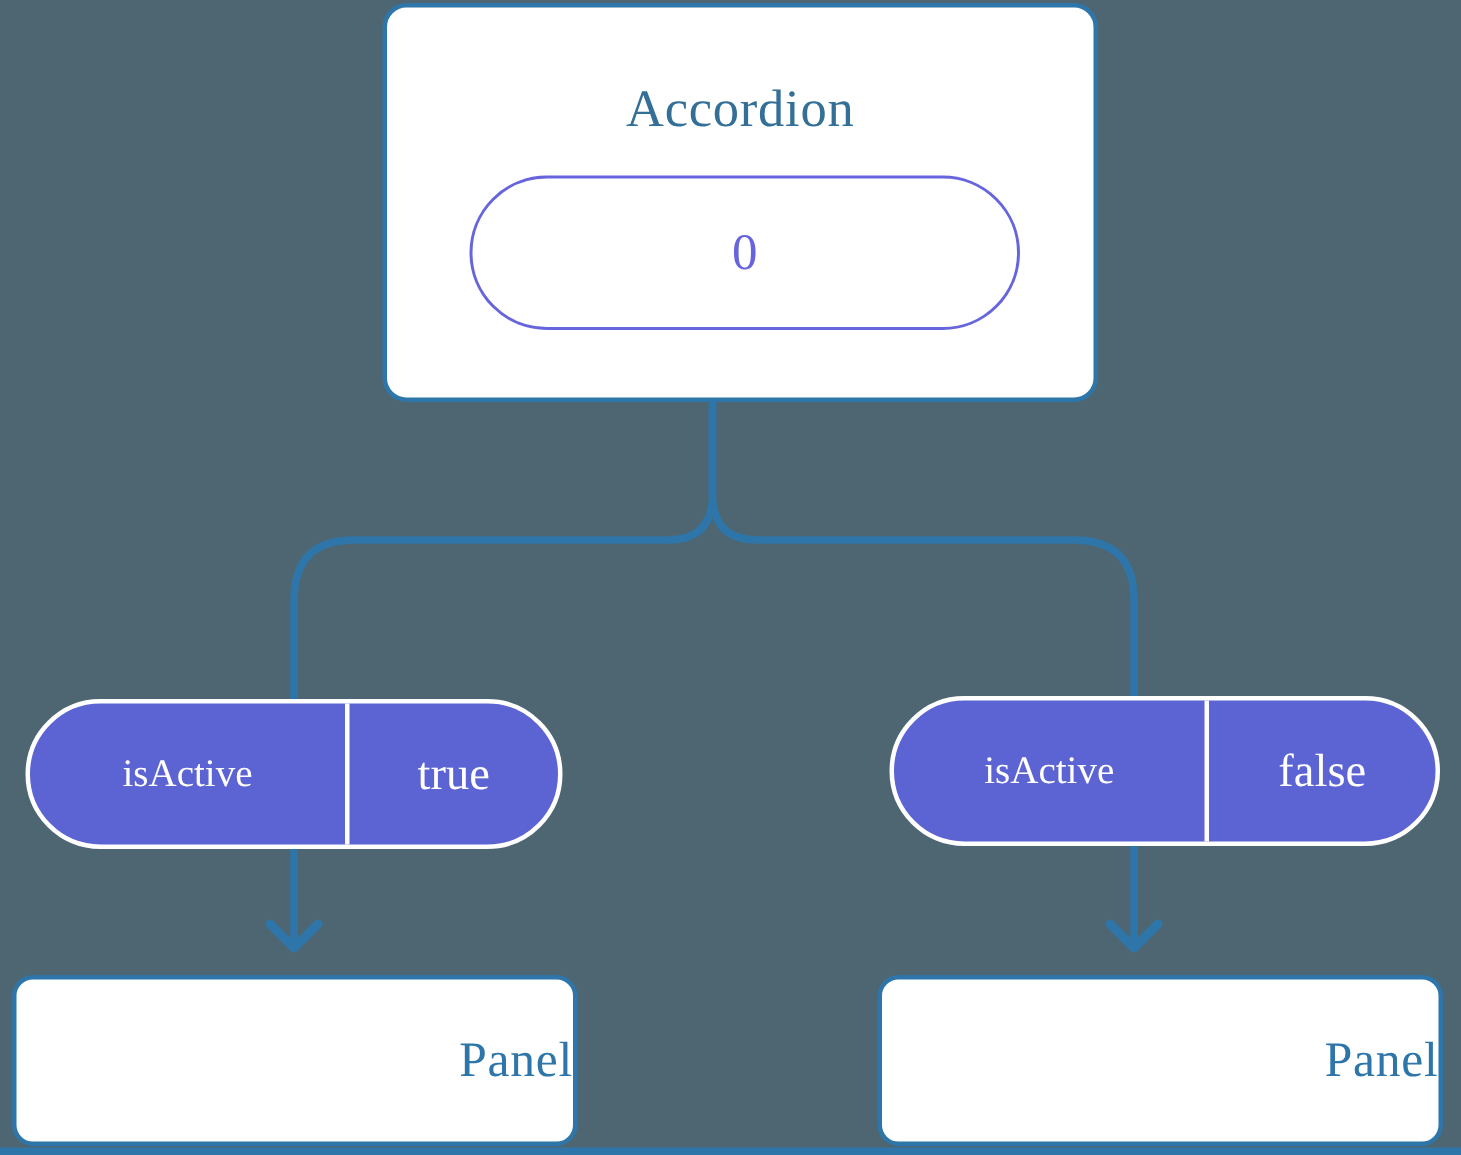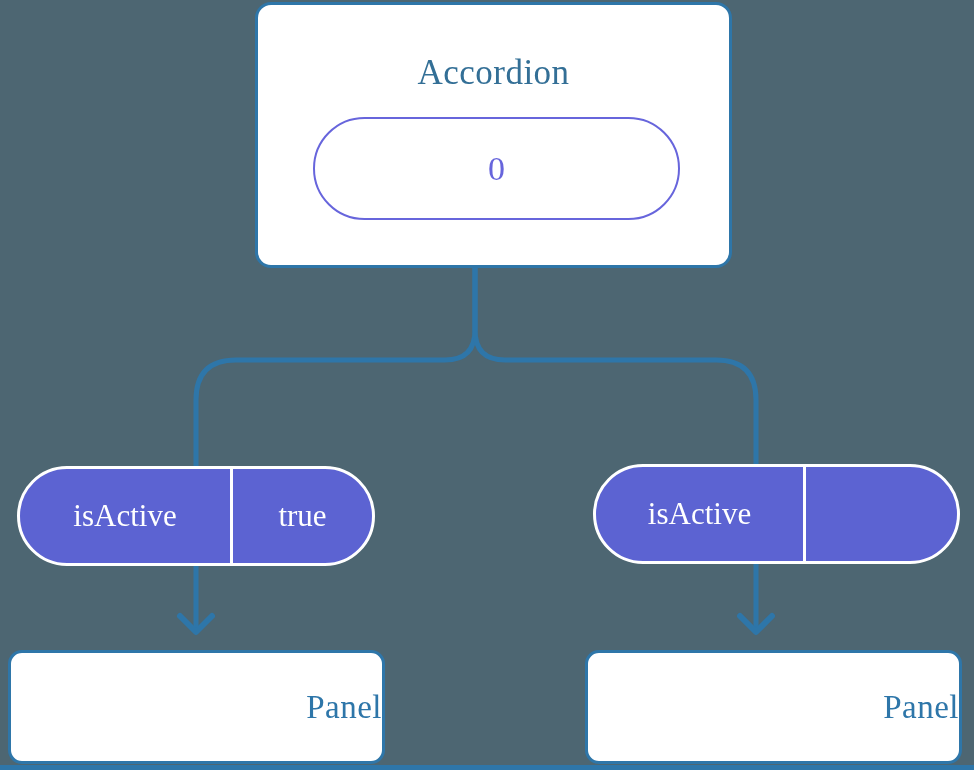--- a/index.html
+++ b/index.html
@@ -38,21 +38,21 @@
   }
 
   
   .prop-pill {
     position:absolute; height:100px; border-radius:52px;
     background:var(--pill_fill); border:3px solid var(--pill_border);
     display:flex; z-index:3; box-sizing:border-box; color:var(--pill_text);
   }
   .prop-pill .pill-label {
     display:flex; align-items:center; justify-content:center;
-    font-size:31px; border-right:3px solid var(--pill_border);
+    font-size:26px; border-right:3px solid var(--pill_border);
   }
   .prop-pill .pill-value {
     flex:1; display:flex; align-items:center; justify-content:center; font-size:31px;
   }
   #prop-pill-left  { left:17px;  top:466px; width:358px; }
   #prop-pill-left  .pill-label { width:210px; }
   #prop-pill-right { left:593px; top:464px; width:367px; }
   #prop-pill-right .pill-label { width:207px; }
 
   
@@ -90,20 +90,21 @@
     </div>
   </div>
 
   <div class="prop-pill" id="prop-pill-left">
     <span class="pill-label">isActive</span>
     <span class="pill-value">true</span>
   </div>
 
   <div class="prop-pill" id="prop-pill-right">
     <span class="pill-label">isActive</span>
+    <span class="pill-value">false</span>
   </div>
 
   <div class="panel-card" id="panel-left">
     <span>Panel</span>
   </div>
 
   <div class="panel-card" id="panel-right">
     <span>Panel</span>
   </div>
 

